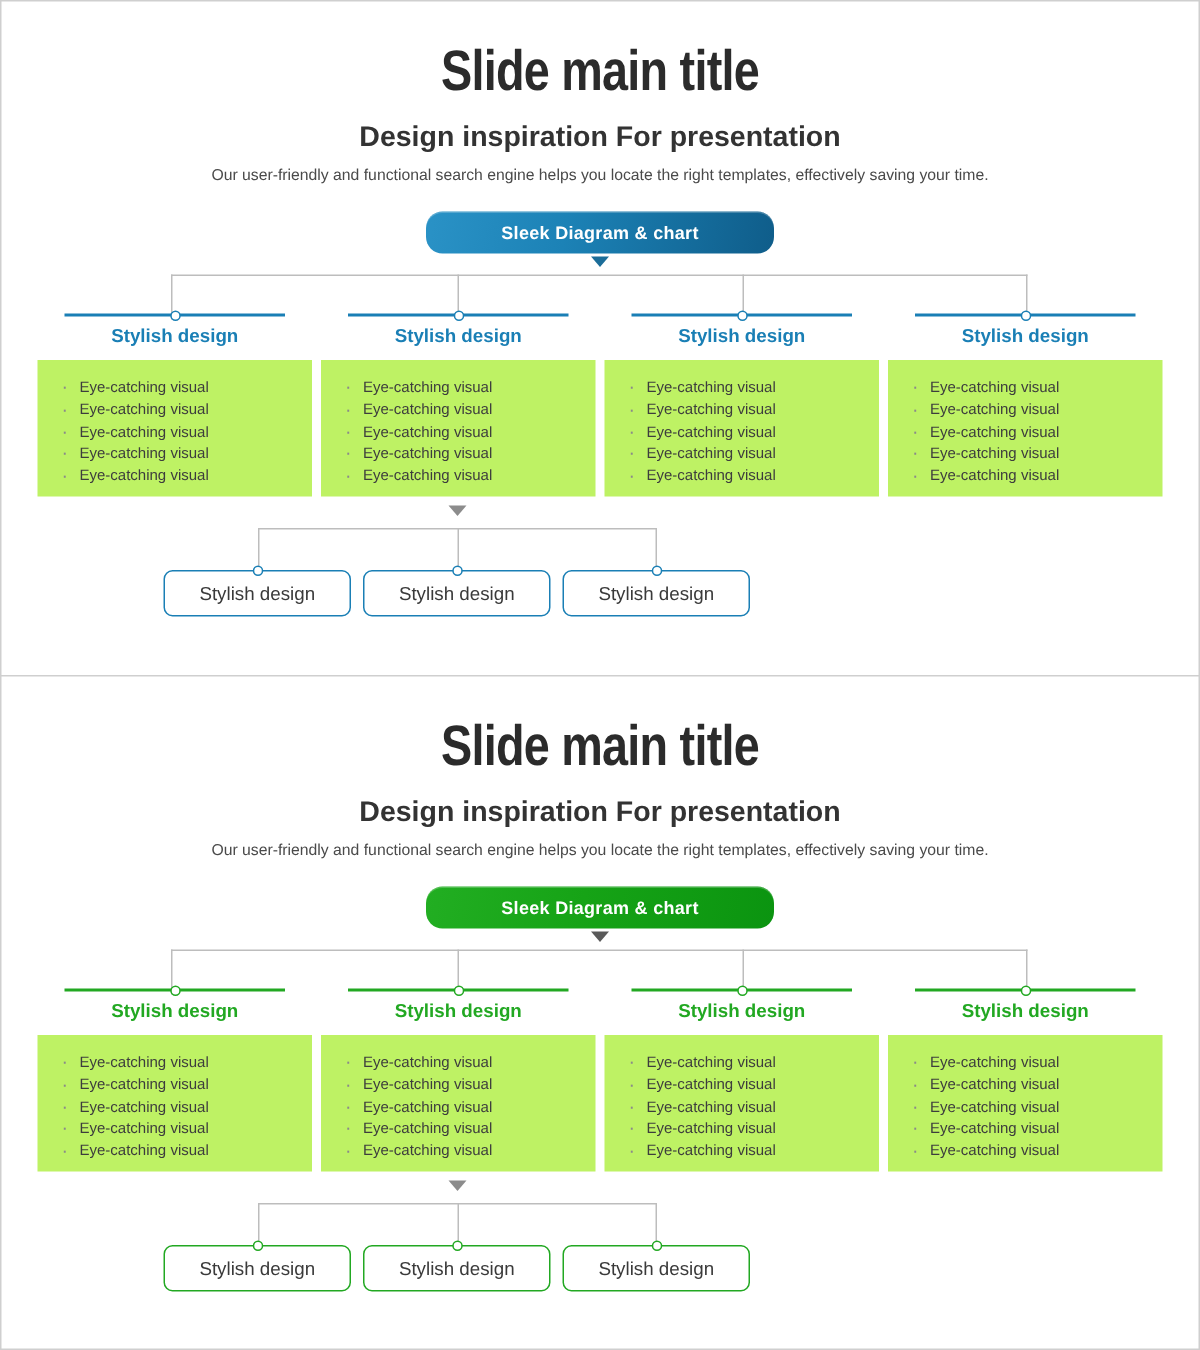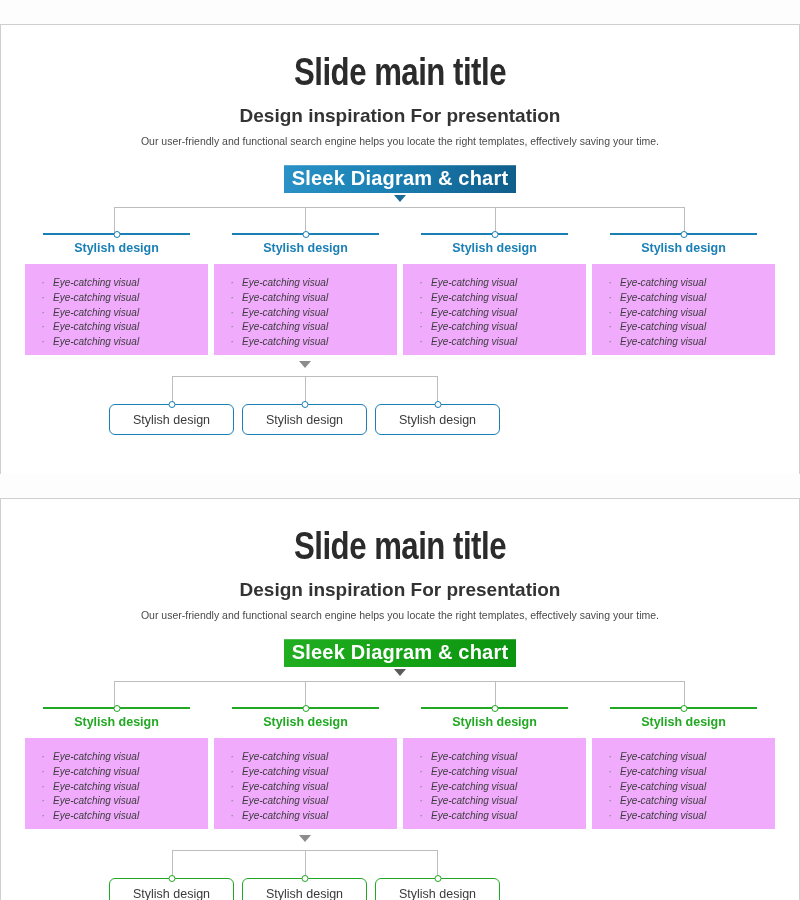--- a/index.html
+++ b/index.html
@@ -15,21 +15,20 @@
     overflow: hidden;
   }
   .slide {
     position: relative;
     width: 800px;
     height: 450px;
     background: #ffffff;
     border: 1px solid #cfcfcf;
     border-bottom: none;
     overflow: hidden;
-    margin-top: 24px;
   }
   .slide.second { border-bottom: 1px solid #cfcfcf; }
 
   
   .slide-title {
     text-align: center;
     font-family: "Liberation Sans Narrow", "Liberation Sans", sans-serif;
     font-size: 38px;
     font-weight: 700;
     color: #2b2b2b;
@@ -54,26 +53,26 @@
 
   
   .pill-wrap {
     display: flex;
     justify-content: center;
     margin-top: 18px;
   }
   .pill {
     width: 232px;
     height: 28px;
-    border-radius: 0;
+    border-radius: 11px;
     display: flex;
     align-items: center;
     justify-content: center;
     color: #ffffff;
-    font-size: 20px;
+    font-size: 12px;
     font-weight: 700;
     letter-spacing: 0.2px;
     font-family: "Liberation Sans Narrow", "Liberation Sans", sans-serif;
   }
   .pill.blue {
     background: linear-gradient(100deg, #2a92c6 0%, #1c82b6 40%, #0f5d8a 100%);
     box-shadow: inset 0 1px 0 rgba(255,255,255,0.22);
   }
   .pill.green {
     background: linear-gradient(100deg, #22ae22 0%, #16a316 45%, #0b9410 100%);
@@ -132,24 +131,23 @@
   .col-title {
     text-align: center;
     font-size: 12.5px;
     font-weight: 700;
     color: #1a7fb5;
     margin-top: 6px;
   }
   .col-title.green { color: #22a822; }
   .col-box {
     margin-top: 9px;
-    background: #f0abfc;
+    background: #bef264;
     padding: 12px 10px 28px 14px;
     height: 91px;
-    font-style: italic;
   }
   .bullet-item {
     font-size: 10px;
     color: #3d3d3d;
     line-height: 14.8px;
     position: relative;
     padding-left: 14px;
     white-space: nowrap;
   }
   .bullet-item::before {

